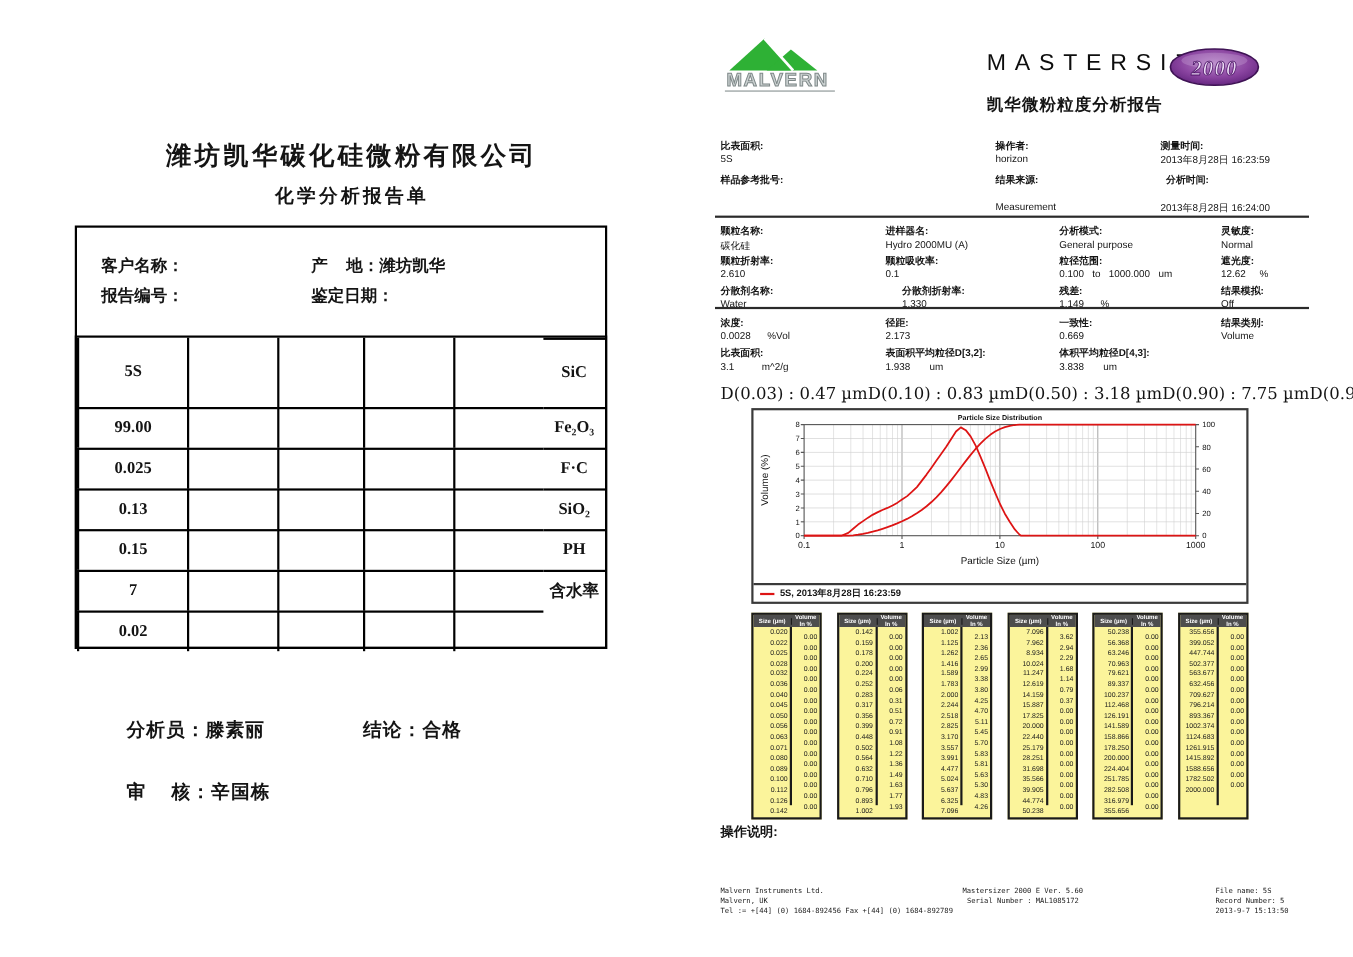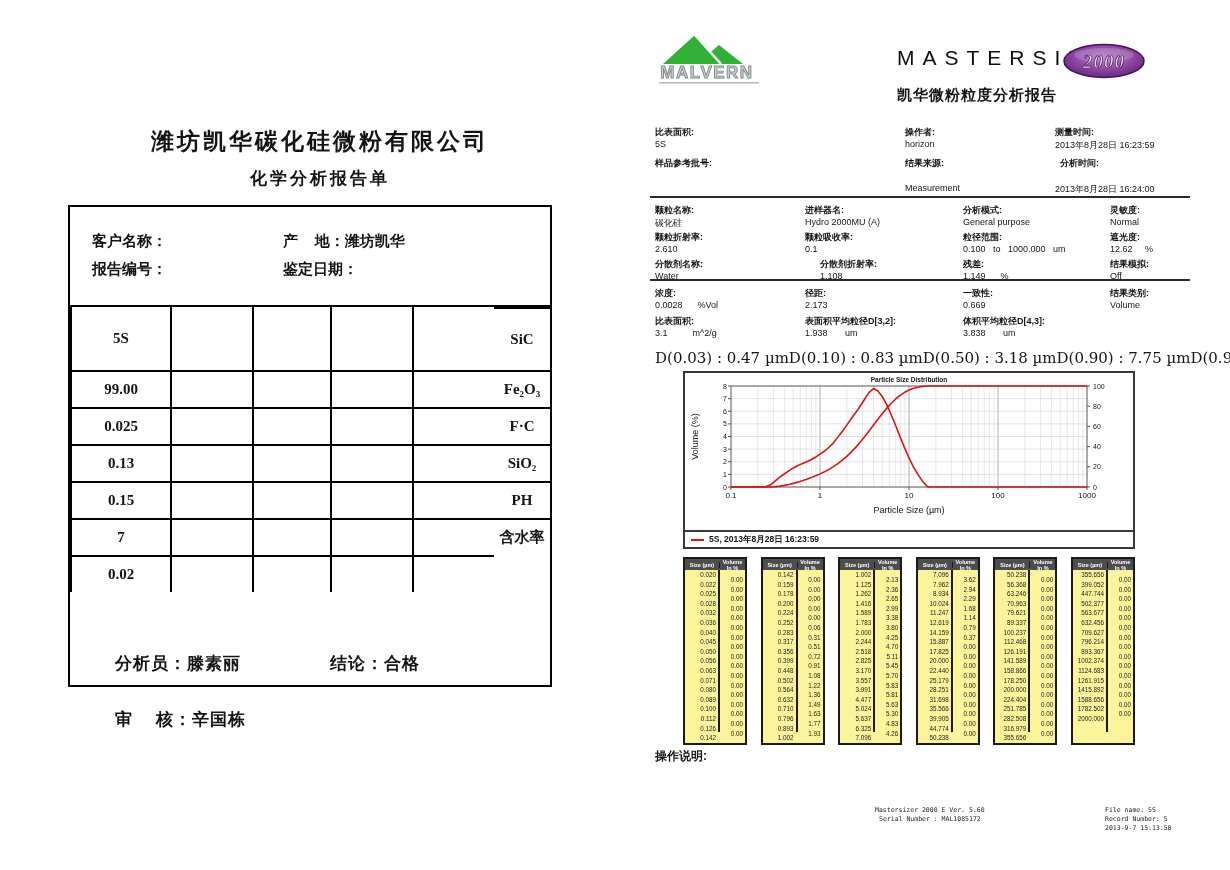--- a/index.html
+++ b/index.html
@@ -1,21 +1,21 @@
 <!DOCTYPE html>
 <html><head>
 <meta charset="utf-8">
 <style>
 *{box-sizing:border-box;margin:0;padding:0}
 html,body{width:1230px;height:870px}
 body{position:relative;background:#ffffff;font-family:"Liberation Sans",sans-serif;color:#141414;overflow:hidden}
 .abs{position:absolute}
 
 .lp-title{left:60px;width:520px;text-align:center;font-weight:bold;letter-spacing:3px}
-.chem-box{left:68px;top:205px;width:484px;height:482px;border:2px solid #000}
+.chem-box{left:68px;top:205px;width:484px;height:385px;border:2px solid #000}
 .chem-info-item{position:absolute;font-weight:bold;font-size:15px;white-space:pre}
 .chem-grid{position:absolute;left:-2px;right:-2px;bottom:-2px;top:98px;border:2px solid #000;display:grid;grid-template-columns:100px 82px 78px 82px 82px auto;grid-template-rows:63px repeat(6,37px)}
 .mcell{border-left:2px solid #000;border-top:2px solid #000;display:flex;align-items:center;justify-content:center;font-family:"Liberation Serif",serif;font-weight:bold;font-size:15px}
 .mcell.c0{border-left:none}
 .mcell.r0{border-top:none}
 .corner{position:relative;background:linear-gradient(to bottom right,transparent calc(50% - 1px),#444 calc(50% - 1px),#444 calc(50% + 1px),transparent calc(50% + 1px));font-family:"Liberation Sans",sans-serif}
 .corner .ct{position:absolute;top:5px;right:5px;font-size:14px}
 .corner .cb{position:absolute;bottom:5px;left:3px;font-size:14px}
 .lp-sign{font-weight:bold;font-size:17px;letter-spacing:1px;white-space:pre}
 
@@ -183,21 +183,21 @@
   <div class="fld" style="left:460px;top:231px">
       <div class="lab">遮光度:</div>
       <div class="val">12.62     %</div>
     </div>
   <div class="fld" style="left:5px;top:258px">
       <div class="lab">分散剂名称:</div>
       <div class="val">Water</div>
     </div>
   <div class="fld" style="left:170px;top:258px">
       <div class="lab">分散剂折射率:</div>
-      <div class="val">1.108</div>
+      <div class="val">1.330</div>
     </div>
   <div class="fld" style="left:313px;top:258px">
       <div class="lab">残差:</div>
       <div class="val">1.149      %</div>
     </div>
   <div class="fld" style="left:460px;top:258px">
       <div class="lab">结果模拟:</div>
       <div class="val">Off</div>
     </div>
   <div class="hr" style="top:279px"></div>
@@ -612,15 +612,16 @@
             <div class="num">0.00</div>
             <div class="num">0.00</div>
             <div class="num">0.00</div>
           </div>
         </div>
       </div>
     </div>
 
   <div class="ops" style="left:5px;top:748px">操作说明:</div>
 
+  <div class="foot" style="left:5px;top:806px"><div>Malvern Instruments Ltd.</div><div>Malvern, UK</div><div>Tel := +[44] (0) 1684-892456 Fax +[44] (0) 1684-892789</div></div>
   <div class="foot" style="left:225px;top:806px"><div>Mastersizer 2000 E Ver. 5.60</div><div style="padding-left:4px">Serial Number : MAL1085172</div></div>
   <div class="foot" style="left:455px;top:806px"><div>File name: 5S</div><div>Record Number: 5</div><div>2013-9-7 15:13:50</div></div>
 </div>
 
 </body></html>

